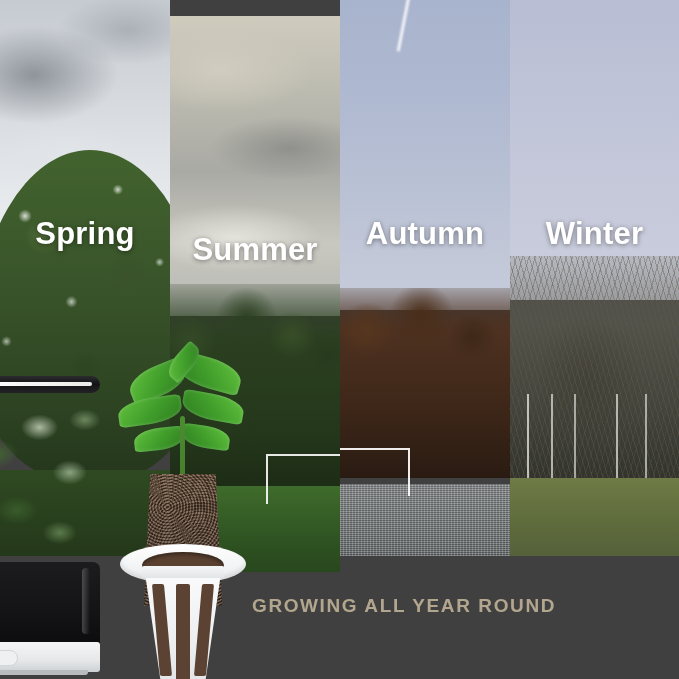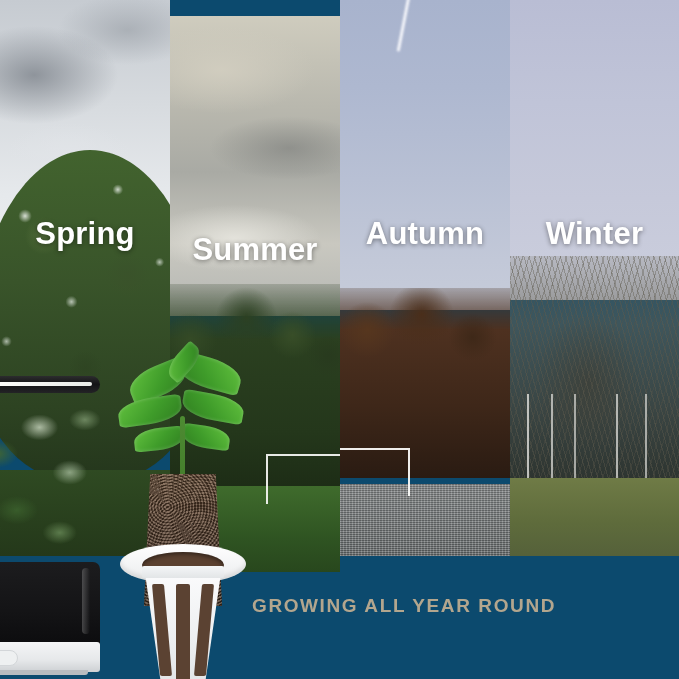--- a/index.html
+++ b/index.html
@@ -1,17 +1,17 @@
 <!DOCTYPE html>
 <html><head>
 <meta charset="utf-8">
 <style>
   html,body{margin:0;padding:0;background:#ffffff;}
   body{width:679px;height:679px;overflow:hidden;font-family:"Liberation Sans",sans-serif;}
-  #stage{position:relative;width:679px;height:679px;background:#0c4a6e;overflow:hidden;}
+  #stage{position:relative;width:679px;height:679px;background:#404040;overflow:hidden;}
 
   
   .panels{position:absolute;left:0;top:0;width:679px;height:556px;}
   .panel{position:absolute;top:0;height:556px;overflow:hidden;}
   #p-spring{left:0;width:170px;}
   #p-summer{left:170px;width:170px;margin-top:16px;}
   #p-autumn{left:340px;width:170px;}
   #p-winter{left:510px;width:169px;}
 
   .sky{position:absolute;left:0;top:0;width:100%;}

